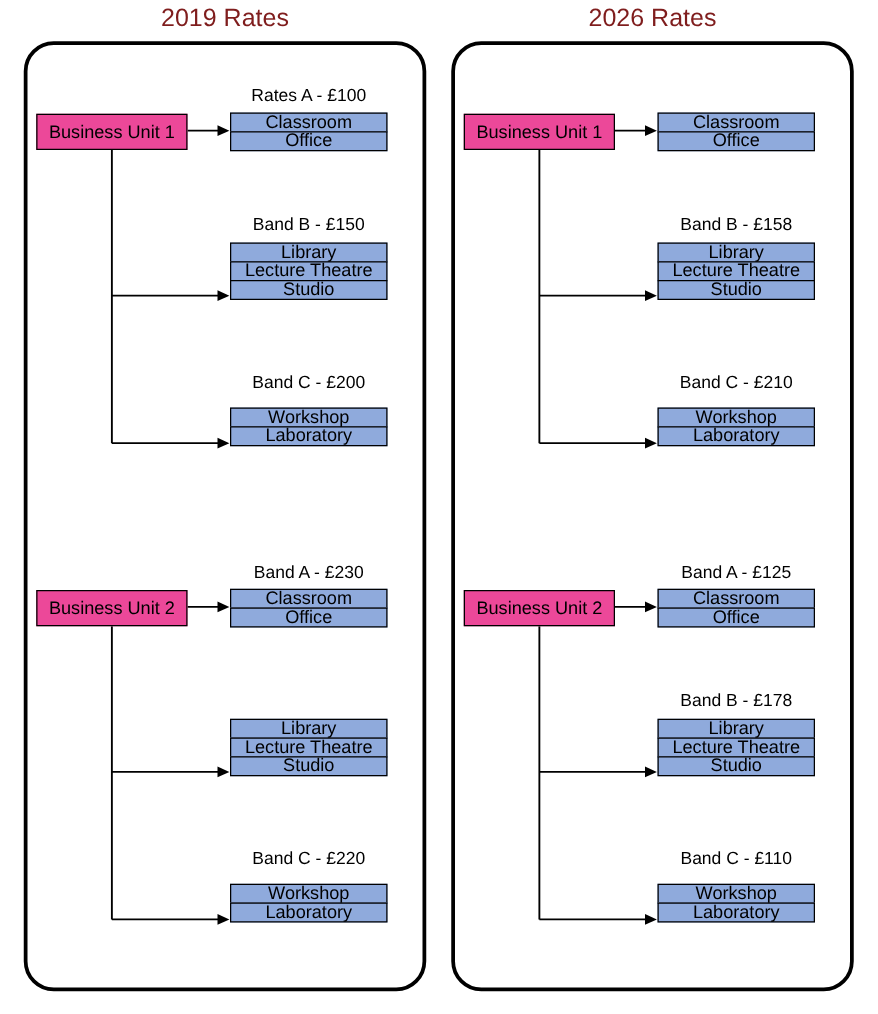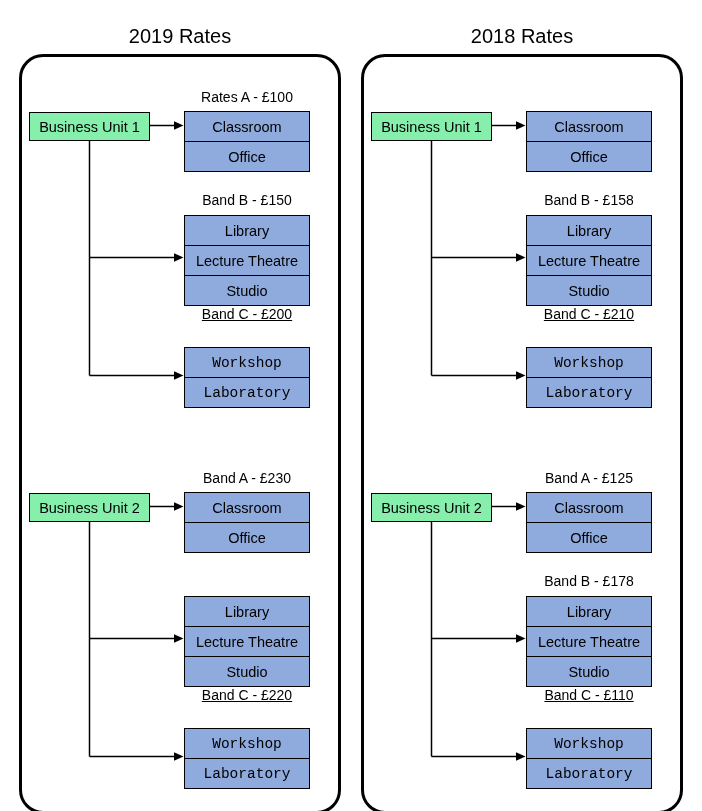--- a/index.html
+++ b/index.html
@@ -3,46 +3,46 @@
 <meta charset="utf-8">
 <style>
   html,body{margin:0;padding:0;}
   body{
     width:702px;height:811px;background:#ffffff;position:relative;overflow:hidden;
     font-family:"Liberation Sans","DejaVu Sans",sans-serif;color:#000;
   }
   .panel-wrap{position:absolute;top:0;width:322px;}
   .pw-left{left:19px;}
   .pw-right{left:361px;}
-  .panel-title{height:33px;line-height:30px;text-align:center;font-size:20px;color:#000000;margin-top:21px;}
+  .panel-title{height:33px;line-height:30px;text-align:center;font-size:20px;color:#7f1d1d;}
   .panel{
     position:relative;width:322px;height:760px;border:3px solid #000;border-radius:24px;
     box-sizing:border-box;background:#fff;
   }
   .section{position:absolute;left:0;width:316px;height:318px;}
   .sec-1{top:31px;}
   .sec-2{top:412px;}
   .connectors{position:absolute;left:0;top:0;}
   .connectors line{stroke:#000;stroke-width:1.5;}
   .connectors path{fill:#000;stroke:none;}
   .unit-box{
     position:absolute;left:7px;top:24px;width:121px;height:29px;
-    background:#86efac;border:1px solid #000;box-sizing:border-box;
+    background:#ec4899;border:1px solid #000;box-sizing:border-box;
     display:flex;align-items:center;justify-content:center;font-size:14.5px;
   }
   .band-label{position:absolute;left:162px;width:126px;height:19px;text-align:center;font-size:14px;}
   .label-a{top:1px;}
   .label-b{top:104px;}
-  .label-c{top:218px;text-decoration:underline;}
+  .label-c{top:230px;}
   .group{position:absolute;left:162px;width:126px;}
   .group-a{top:23px;}
   .group-b{top:127px;}
-  .group-c{top:259px;font-family:Liberation Mono, monospace;}
+  .group-c{top:259px;}
   .room{
-    width:126px;height:31px;background:#8FAADC;border:1px solid #000;box-sizing:border-box;
+    width:126px;height:16px;background:#8FAADC;border:1px solid #000;box-sizing:border-box;
     display:flex;align-items:center;justify-content:center;font-size:14.5px;margin-top:-1px;
   }
   .room:first-child{margin-top:0;}
 </style>
 </head>
 <body>
 
 <div class="panel-wrap pw-left">
   <div class="panel-title">2019 Rates</div>
   <div class="panel">
@@ -101,21 +101,21 @@
       <div class="group group-c">
         <div class="room">Workshop</div>
         <div class="room">Laboratory</div>
       </div>
     </div>
 
   </div>
 </div>
 
 <div class="panel-wrap pw-right">
-  <div class="panel-title">2018 Rates</div>
+  <div class="panel-title">2026 Rates</div>
   <div class="panel">
 
     <div class="section sec-1">
       <svg class="connectors" width="316" height="318" viewBox="0 0 316 318">
         <line x1="128" y1="37.5" x2="153" y2="37.5"></line>
           <path d="M161.5,37.5 L152,33.2 L152,41.8 Z"></path>
         <line x1="67.5" y1="53" x2="67.5" y2="287.5"></line>
         <line x1="67.5" y1="169.5" x2="153" y2="169.5"></line>
           <path d="M161.5,169.5 L152,165.2 L152,173.8 Z"></path>
         <line x1="67.5" y1="287.5" x2="153" y2="287.5"></line>

